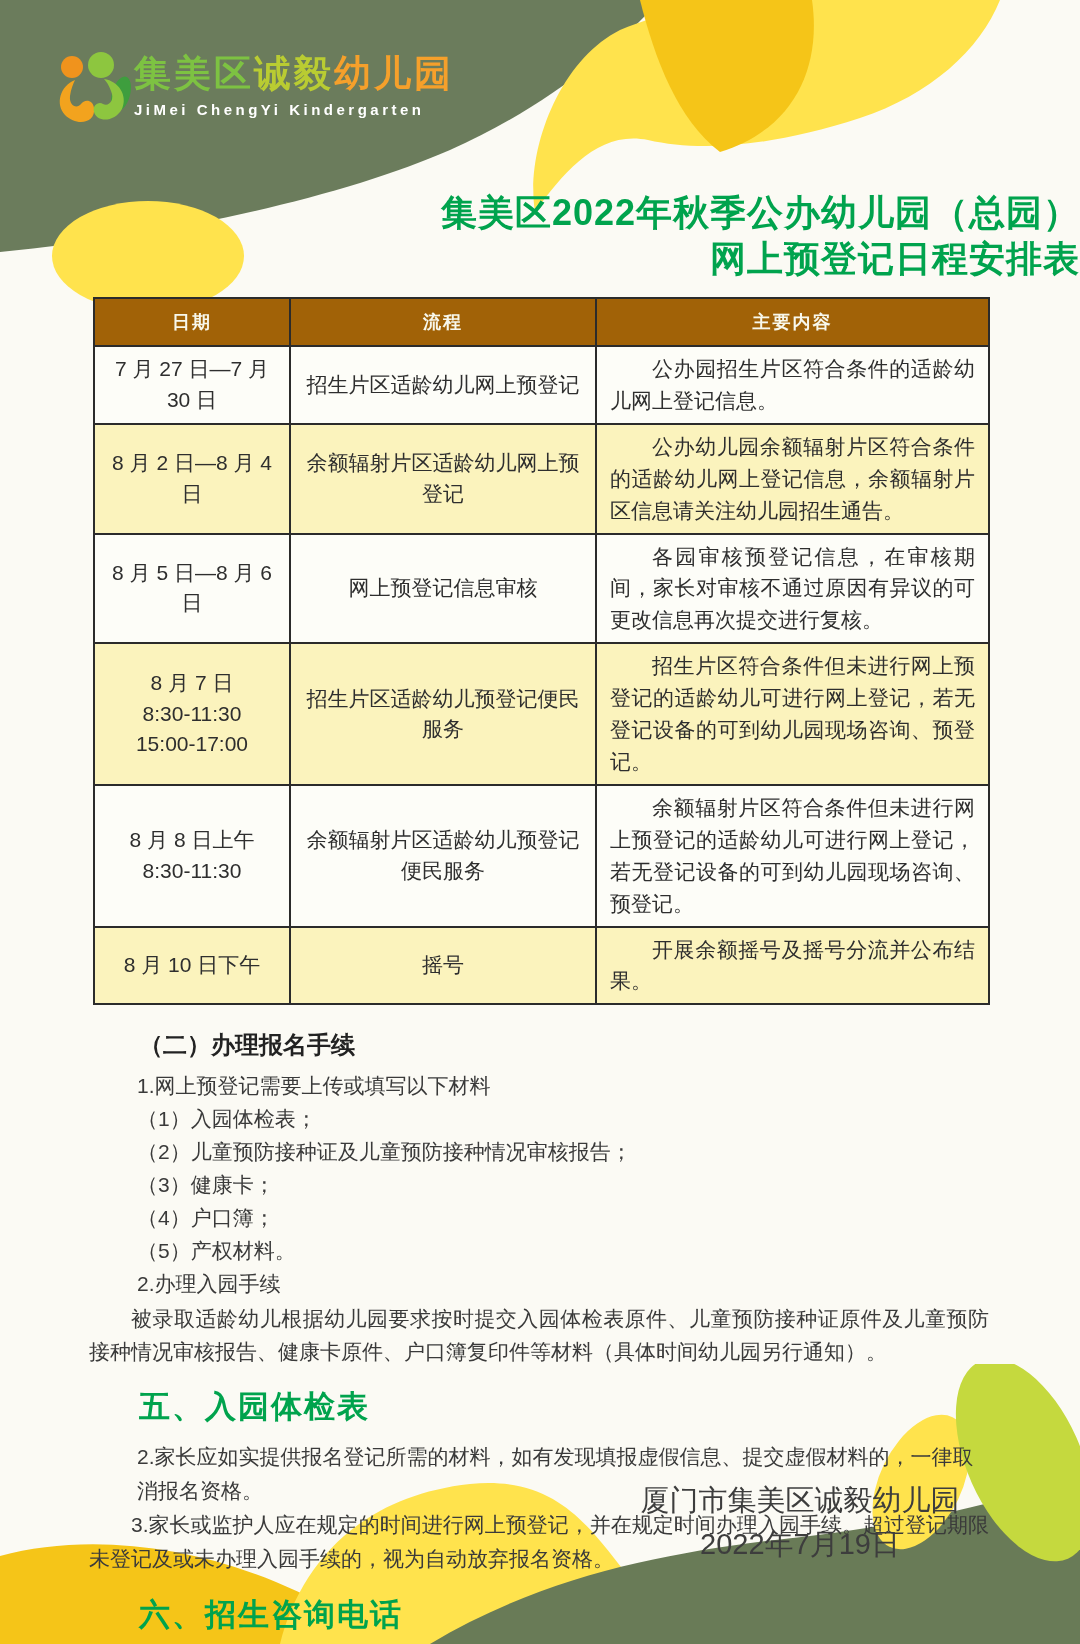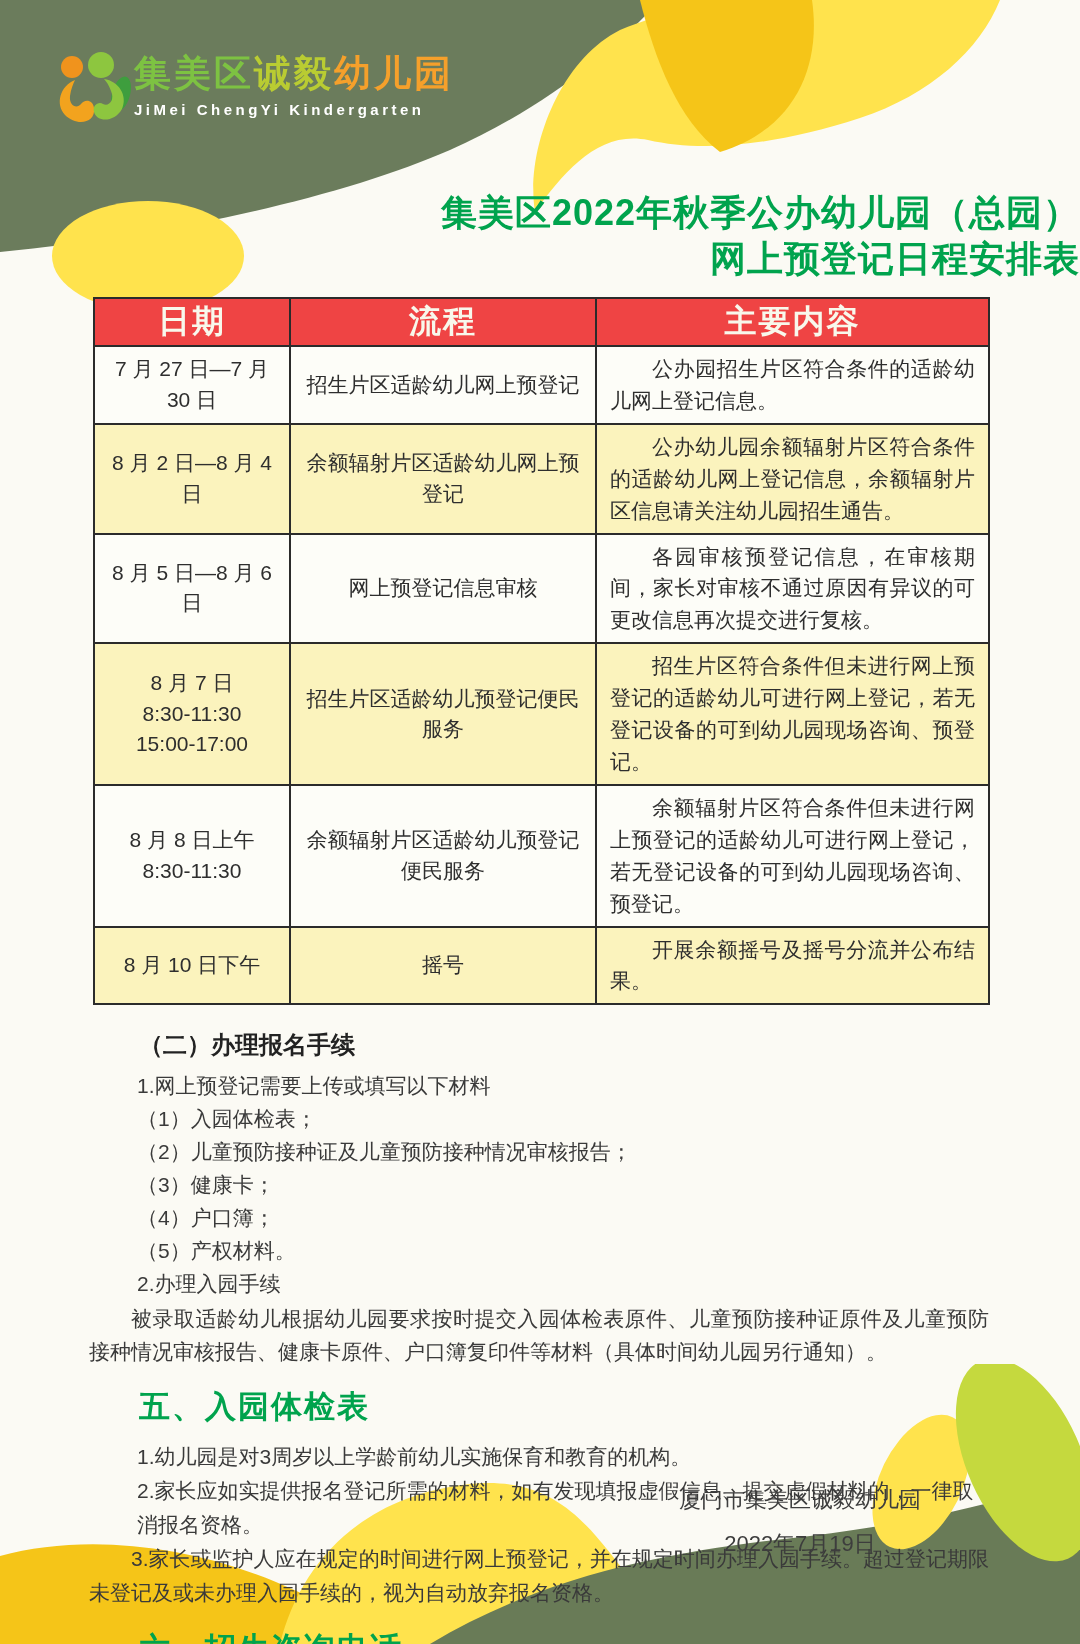--- a/index.html
+++ b/index.html
@@ -27,21 +27,21 @@
     color:#00a34d;font-size:36px;font-weight:bold;line-height:1.28;letter-spacing:1px;
   }
   
   .page-body{position:absolute;top:297px;left:93px;width:895px;z-index:3;}
   table.schedule{
     width:100%;border-collapse:collapse;table-layout:fixed;
     background:#fdfdf8;
   }
   table.schedule th,table.schedule td{border:2px solid #2b2b2b;}
   table.schedule th{
-    background:#ef4444;color:#f8f8ec;font-size:32px;font-weight:bold;
+    background:#a16207;color:#f8f8ec;font-size:18px;font-weight:bold;
     height:44px;letter-spacing:2px;
   }
   col.c1{width:196px;} col.c2{width:306px;} col.c3{width:393px;}
   tbody td{font-size:21px;color:#2e2e2e;}
   td.date,td.proc{text-align:center;line-height:1.45;padding:4px 6px;}
   td.cont{padding:6px 13px;}
   td.cont p{margin:0;text-align:justify;text-indent:2em;line-height:1.52;}
   tbody tr:nth-child(1){height:58px;}
   tbody tr:nth-child(2){height:94px;}
   tbody tr:nth-child(3){height:90px;}
@@ -53,21 +53,21 @@
   .sect{margin:0;}
   .s2-head{font-size:24px;font-weight:bold;color:#222;margin:24px 0 8px 46px;}
   .s-item{font-size:21px;color:#3a3a3a;margin:0 0 0 44px;line-height:33px;}
   .s-par{font-size:21px;color:#3a3a3a;margin:2px 0 0 -4px;line-height:33px;text-indent:2em;text-align:justify;width:900px;}
   .green-head{font-size:31px;font-weight:bold;color:#00a34d;letter-spacing:2px;margin:18px 0 12px 46px;}
   .s-note{font-size:21px;color:#3a3a3a;margin:0 0 0 44px;line-height:34px;}
   .s-note-wrap{font-size:21px;color:#3a3a3a;margin:0 0 0 -4px;line-height:34px;text-indent:2em;text-align:justify;width:900px;}
   
   .signature{
     position:absolute;left:630px;top:1478px;width:340px;text-align:center;z-index:4;
-    color:#3d3d3d;font-size:22px;line-height:44px;
+    color:#3d3d3d;font-size:29px;line-height:44px;
   }
 </style>
 </head>
 <body>
 
 <svg id="deco-top" class="deco" width="1080" height="360" viewBox="0 0 1080 360">
   <path d="M0,0 H660 C610,55 540,110 450,150 C340,198 170,235 0,252 Z" fill="#6b7c5c"></path>
   <path d="M790,0 H1000 C980,50 930,95 860,118 C770,147 700,152 648,140 C600,130 565,170 535,212 C525,150 560,60 620,30 C670,8 740,0 790,0 Z" fill="#ffe34d"></path>
   <path d="M640,0 H812 C822,70 792,130 720,152 C678,120 655,60 640,0 Z" fill="#f5c518"></path>
   <ellipse cx="148" cy="256" rx="96" ry="55" fill="#ffe34d"></ellipse>
@@ -184,21 +184,20 @@
     <div class="s-item">（2）儿童预防接种证及儿童预防接种情况审核报告；</div>
     <div class="s-item">（3）健康卡；</div>
     <div class="s-item">（4）户口簿；</div>
     <div class="s-item">（5）产权材料。</div>
     <div class="s-item">2.办理入园手续</div>
     <div class="s-par">被录取适龄幼儿根据幼儿园要求按时提交入园体检表原件、儿童预防接种证原件及儿童预防接种情况审核报告、健康卡原件、户口簿复印件等材料（具体时间幼儿园另行通知）。</div>
   </div>
 
   <div class="sect">
     <div class="green-head">五、入园体检表</div>
-    <div class="s-note">1.幼儿园是对3周岁以上学龄前幼儿实施保育和教育的机构。</div>
     <div class="s-note">2.家长应如实提供报名登记所需的材料，如有发现填报虚假信息、提交虚假材料的，一律取消报名资格。</div>
     <div class="s-note-wrap">3.家长或监护人应在规定的时间进行网上预登记，并在规定时间办理入园手续。超过登记期限未登记及或未办理入园手续的，视为自动放弃报名资格。</div>
   </div>
 
   <div class="sect">
     <div class="green-head">六、招生咨询电话</div>
 
   </div>
 
 </div>

